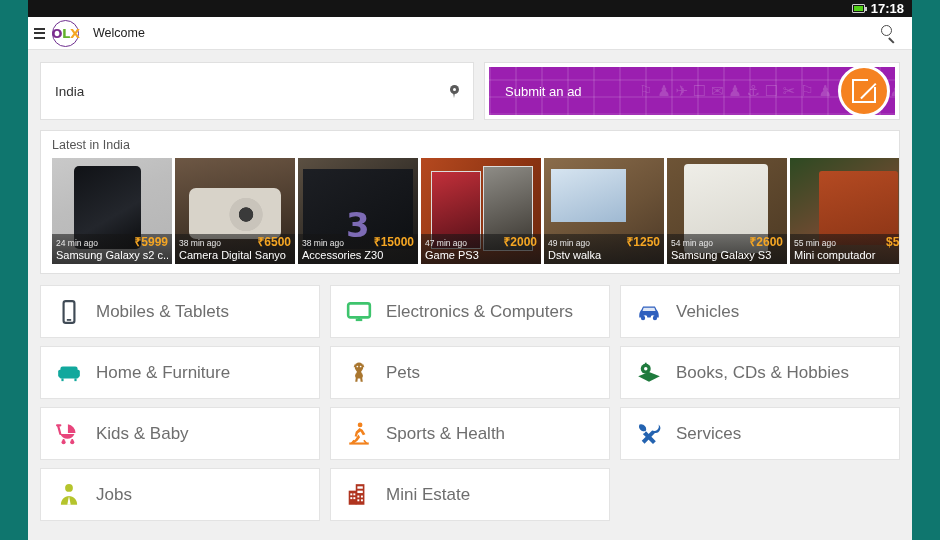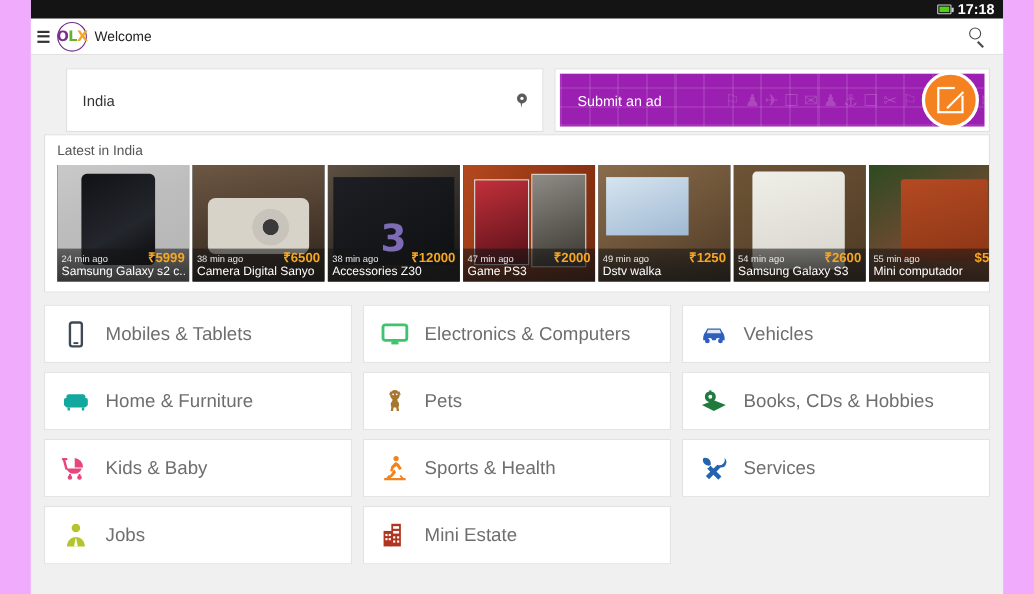--- a/index.html
+++ b/index.html
@@ -6,21 +6,21 @@
   html, body {
     margin: 0; padding: 0;
     width: 940px; height: 540px;
     background: #ffffff;
     font-family: "Liberation Sans", sans-serif;
     overflow: hidden;
   }
   #screen {
     position: relative;
     width: 940px; height: 540px;
-    background: #f0abfc;
+    background: #0f766e;
     overflow: hidden;
   }
 
   
   #device {
     position: absolute;
     left: 28px; top: 0px;
     width: 884px; height: 540px;
     background: #f0f0f0;
     overflow: hidden;
@@ -103,21 +103,21 @@
     font-family: "DejaVu Sans", sans-serif;
     letter-spacing: -0.5px;
   }
   .l-o { color: #7b2d8e; }
   .l-l { color: #63b22d; }
   .l-x { color: #f5a623; }
 
   #appname {
     font-size: 12.5px;
     color: #222222;
-    margin-left: 5px;
+    margin-left: 12px;
   }
   #searchbtn {
     margin-left: auto;
     width: 22px; height: 22px;
     position: relative;
     cursor: pointer;
   }
   .mag {
     position: absolute; left: 3px; top: 3px;
     width: 11px; height: 11px;
@@ -138,21 +138,21 @@
   #content {
     position: relative;
     height: 490px;
     background: #f0f0f0;
     padding: 12px 12px 0 12px;
     box-sizing: border-box;
     overflow: hidden;
   }
 
   
-  #toprow { display: flex; gap: 10px; height: 58px; margin-left: 20px; }
+  #toprow { display: flex; gap: 10px; height: 58px; }
 
   #locationbox {
     flex: 0 0 434px;
     background: #ffffff;
     border: 1px solid #e0e0e0;
     display: flex; align-items: center;
     padding: 0 14px;
     box-sizing: border-box;
     cursor: pointer;
   }
@@ -244,21 +244,21 @@
   #adfab .pencil-cut {
     position: absolute;
     width: 9px; height: 9px;
     background: #f58220;
     top: -3px; right: -3px;
     transform: rotate(0deg);
   }
 
   
   #latest {
-    margin-top: 2px;
+    margin-top: 10px;
     background: #ffffff;
     border: 1px solid #e0e0e0;
     height: 144px;
     box-sizing: border-box;
     padding: 7px 0 0 11px;
     overflow: hidden;
     position: relative;
   }
   #latest-title {
     font-size: 12.5px;
@@ -448,21 +448,21 @@
                 <div class="title">Camera Digital Sanyo</div>
               </div>
             </div>
             <div class="card">
               <div class="photo p3">
                 <span class="z">3</span>
               </div>
               <div class="meta">
                 <div class="row1">
                   <span class="ago">38 min ago</span>
-                  <span class="price">₹12000</span>
+                  <span class="price">₹15000</span>
                 </div>
                 <div class="title">Accessories Z30</div>
               </div>
             </div>
             <div class="card">
               <div class="photo p4">
                 <span class="g2"></span>
               </div>
               <div class="meta">
                 <div class="row1">

